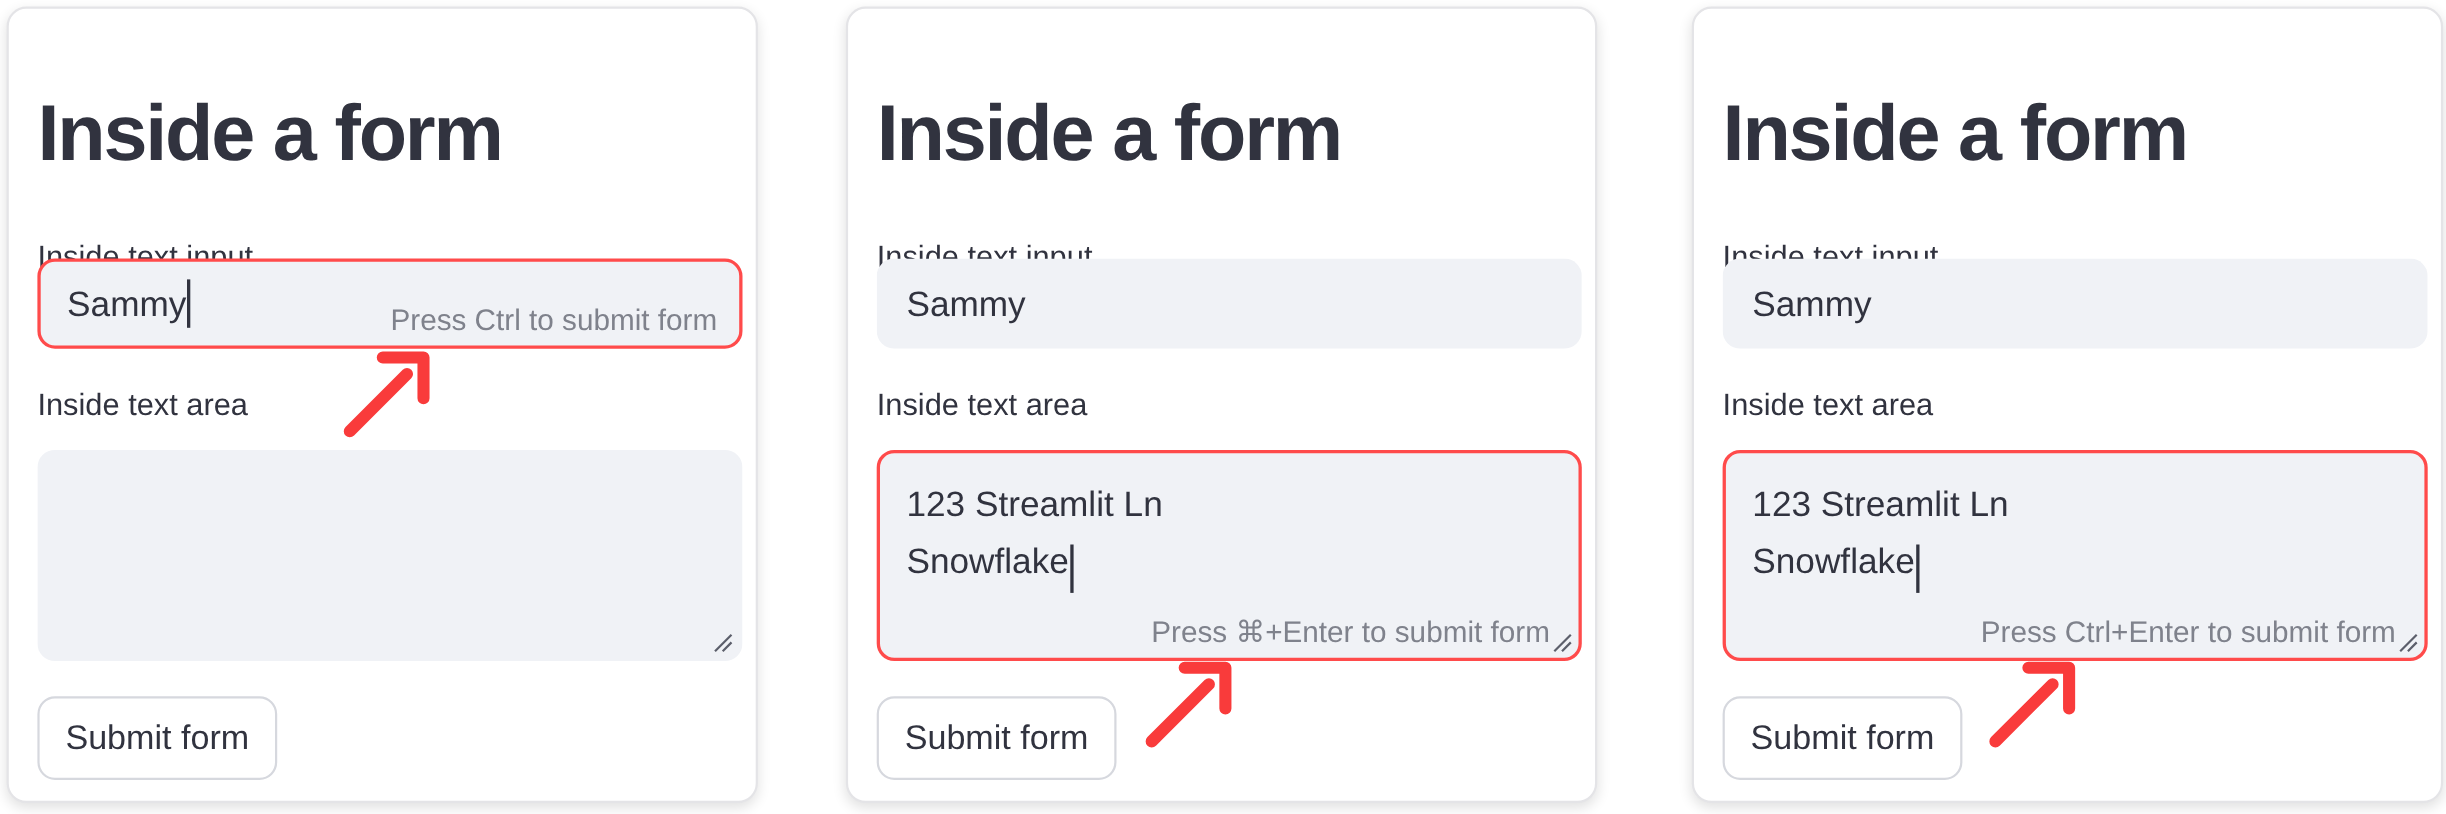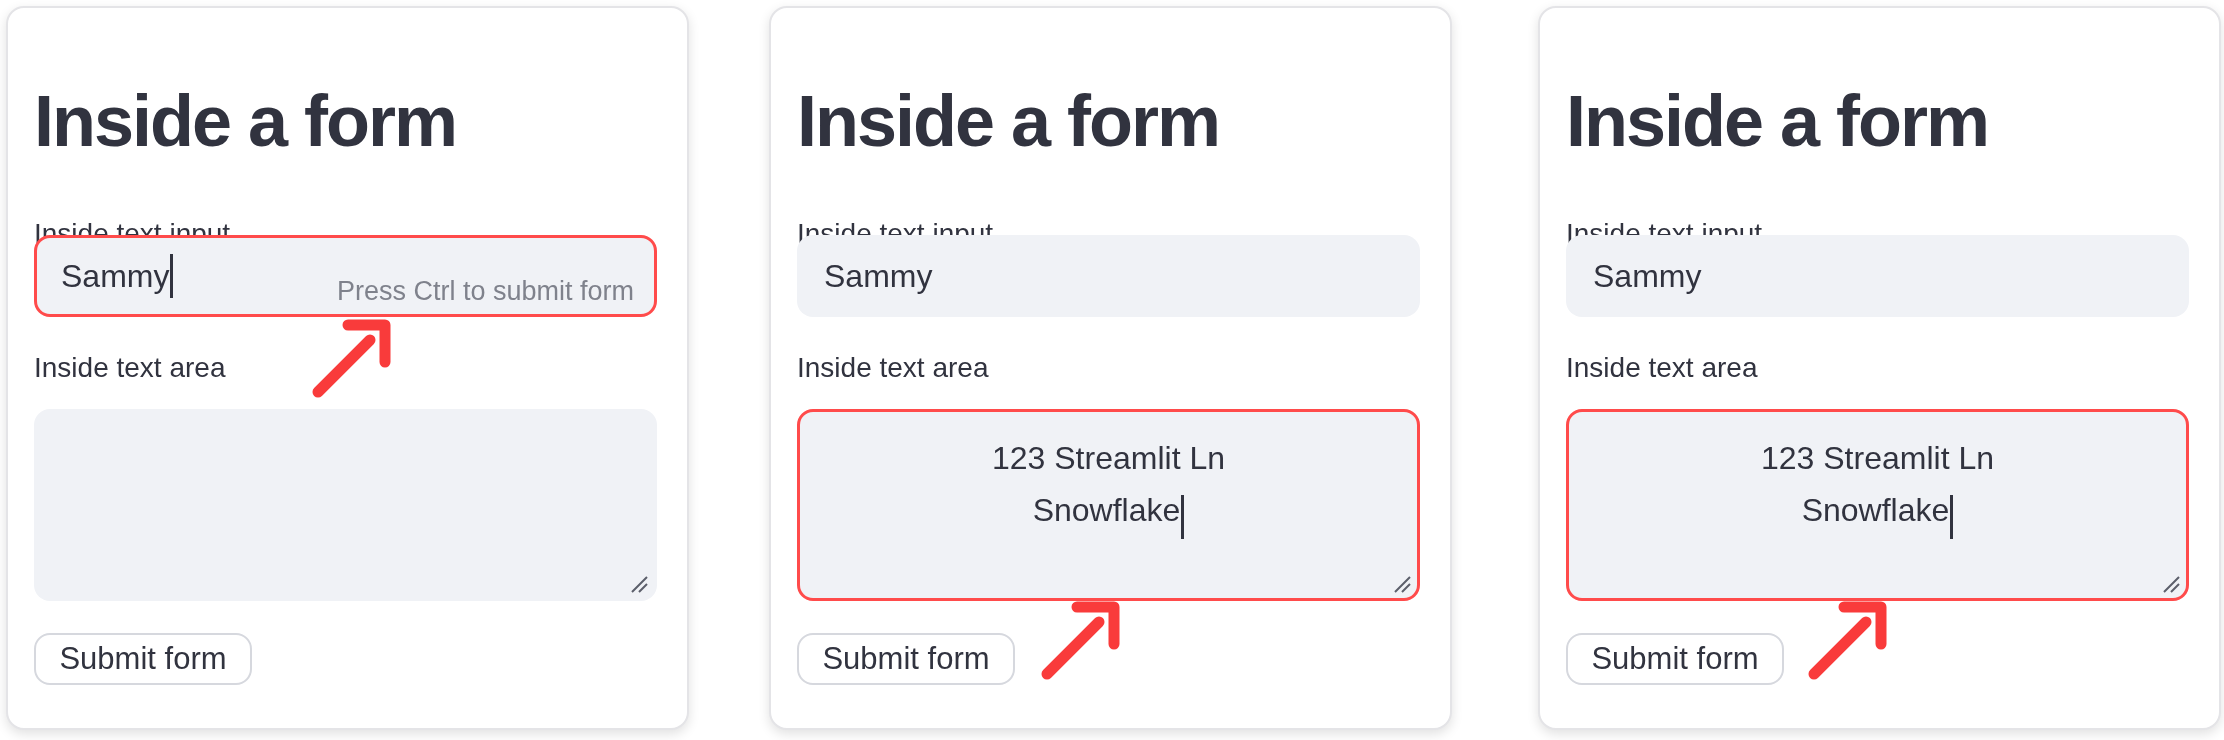--- a/index.html
+++ b/index.html
@@ -42,25 +42,24 @@
     font-size: 28px;
     line-height: 32px;
     color: #31333F;
   }
   .label-input { top: 186px; margin-top: 24px; }
   .label-area  { top: 344px; }
 
   
   .widget {
     position: absolute;
-    left: 26px; right: 30px;
+    left: 26px; right: 12px;
     background: #F0F2F6;
     border: 3px solid transparent;
     border-radius: 16px;
-    text-align: center;
   }
   .widget.focused { border-color: #FF4B4B; }
 
   .text-input {
     top: 227px;
     height: 82px;
     display: flex;
     align-items: center;
     padding: 0 24px;
     font-size: 32px;
@@ -105,21 +104,21 @@
     width: 22px;
     height: 22px;
   }
 
   
   .submit-btn {
     position: absolute;
     top: 625px;
     left: 26px;
     width: 218px;
-    height: 52px;
+    height: 76px;
     background: #ffffff;
     border: 2px solid #D6D8DE;
     border-radius: 16px;
     display: flex;
     align-items: center;
     justify-content: center;
     font-size: 31px;
     color: #31333F;
     cursor: pointer;
     white-space: nowrap;
@@ -165,40 +164,42 @@
 
   <div class="field-label label-input">Inside text input</div>
   <div class="widget text-input">
     <span>Sammy</span>
   </div>
 
   <div class="field-label label-area">Inside text area</div>
   <div class="widget text-area focused">
     <span class="ta-line">123 Streamlit Ln</span>
     <span class="ta-line"><span>Snowflake</span><span class="cursor"></span></span>
+    <span class="submit-hint">Press ⌘+Enter to submit form</span>
     <svg class="grip" viewBox="0 0 22 22">
       <path d="M4 19 L19 4 M11 19 L19 11" stroke="#5c5f6b" stroke-width="2" fill="none"></path>
     </svg>
   </div>
 
   <div class="submit-btn">Submit form</div>
 </div>
 
 <div class="card p3">
   <h1>Inside a form</h1>
 
   <div class="field-label label-input">Inside text input</div>
   <div class="widget text-input">
     <span>Sammy</span>
   </div>
 
   <div class="field-label label-area">Inside text area</div>
   <div class="widget text-area focused">
     <span class="ta-line">123 Streamlit Ln</span>
     <span class="ta-line"><span>Snowflake</span><span class="cursor"></span></span>
+    <span class="submit-hint">Press Ctrl+Enter to submit form</span>
     <svg class="grip" viewBox="0 0 22 22">
       <path d="M4 19 L19 4 M11 19 L19 11" stroke="#5c5f6b" stroke-width="2" fill="none"></path>
     </svg>
   </div>
 
   <div class="submit-btn">Submit form</div>
 </div>
 
 <svg class="arrow a1" viewBox="0 0 96 92">
   <path d="M12 84 L64 32" stroke="#F93B3B" stroke-width="11" fill="none" stroke-linecap="round"></path>

